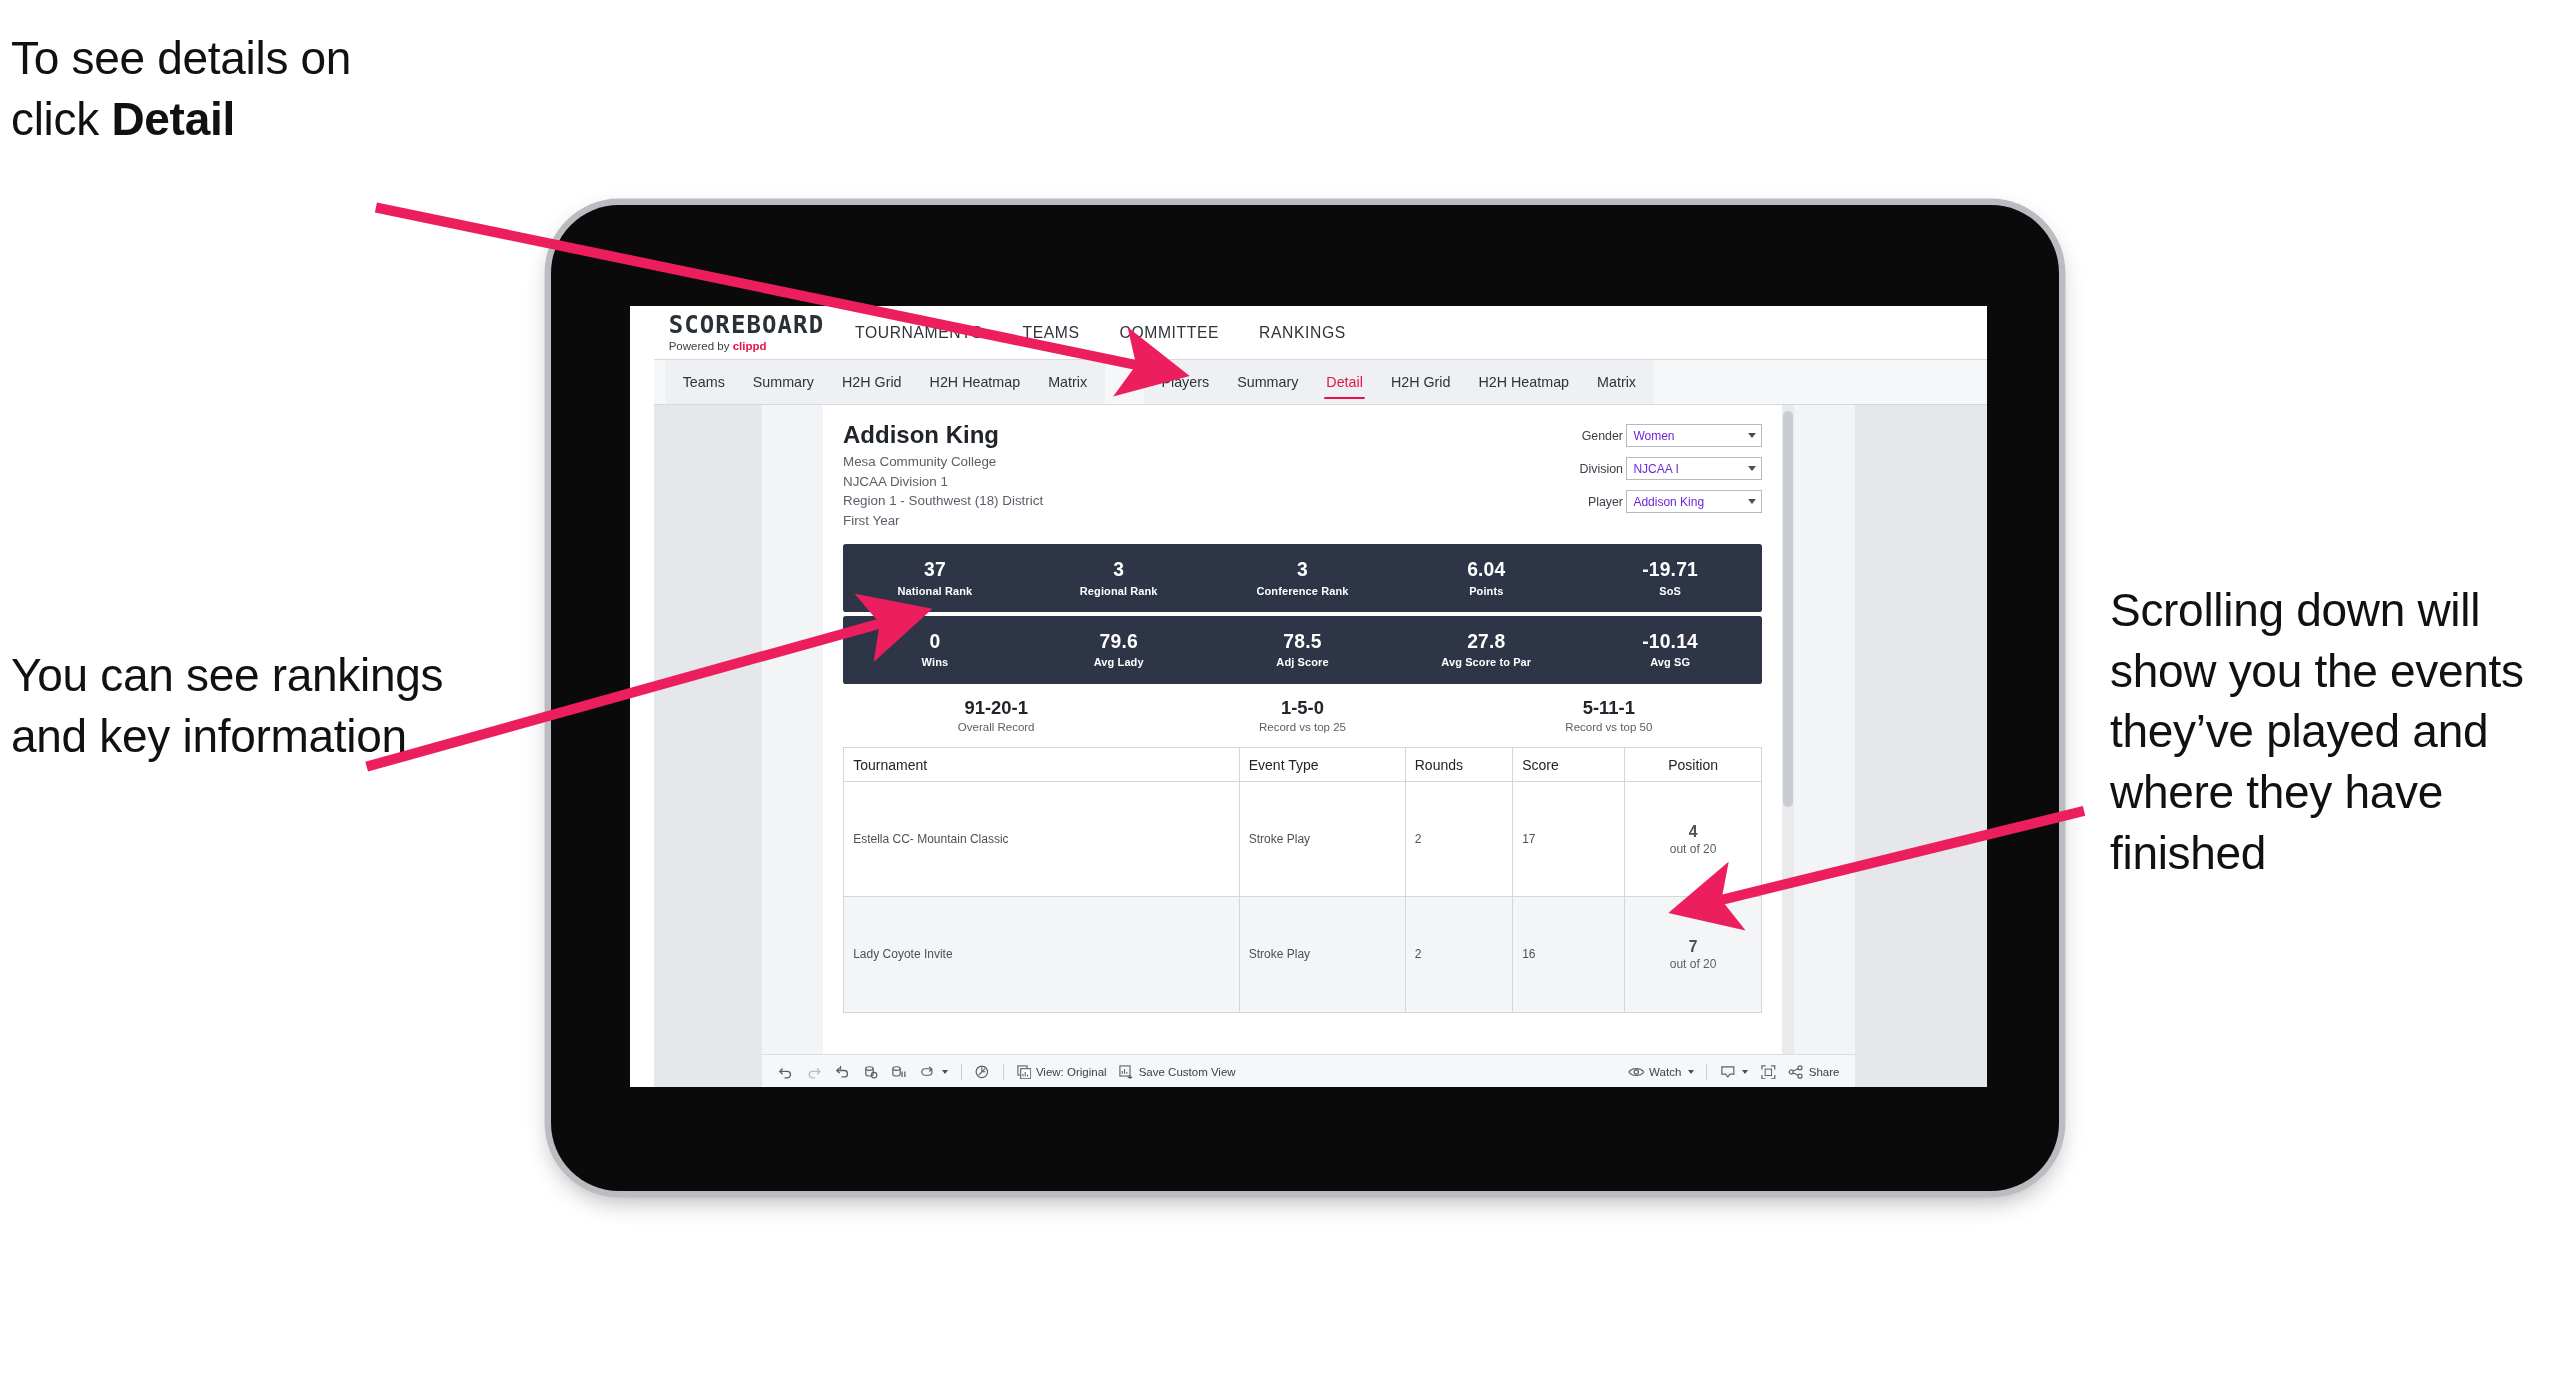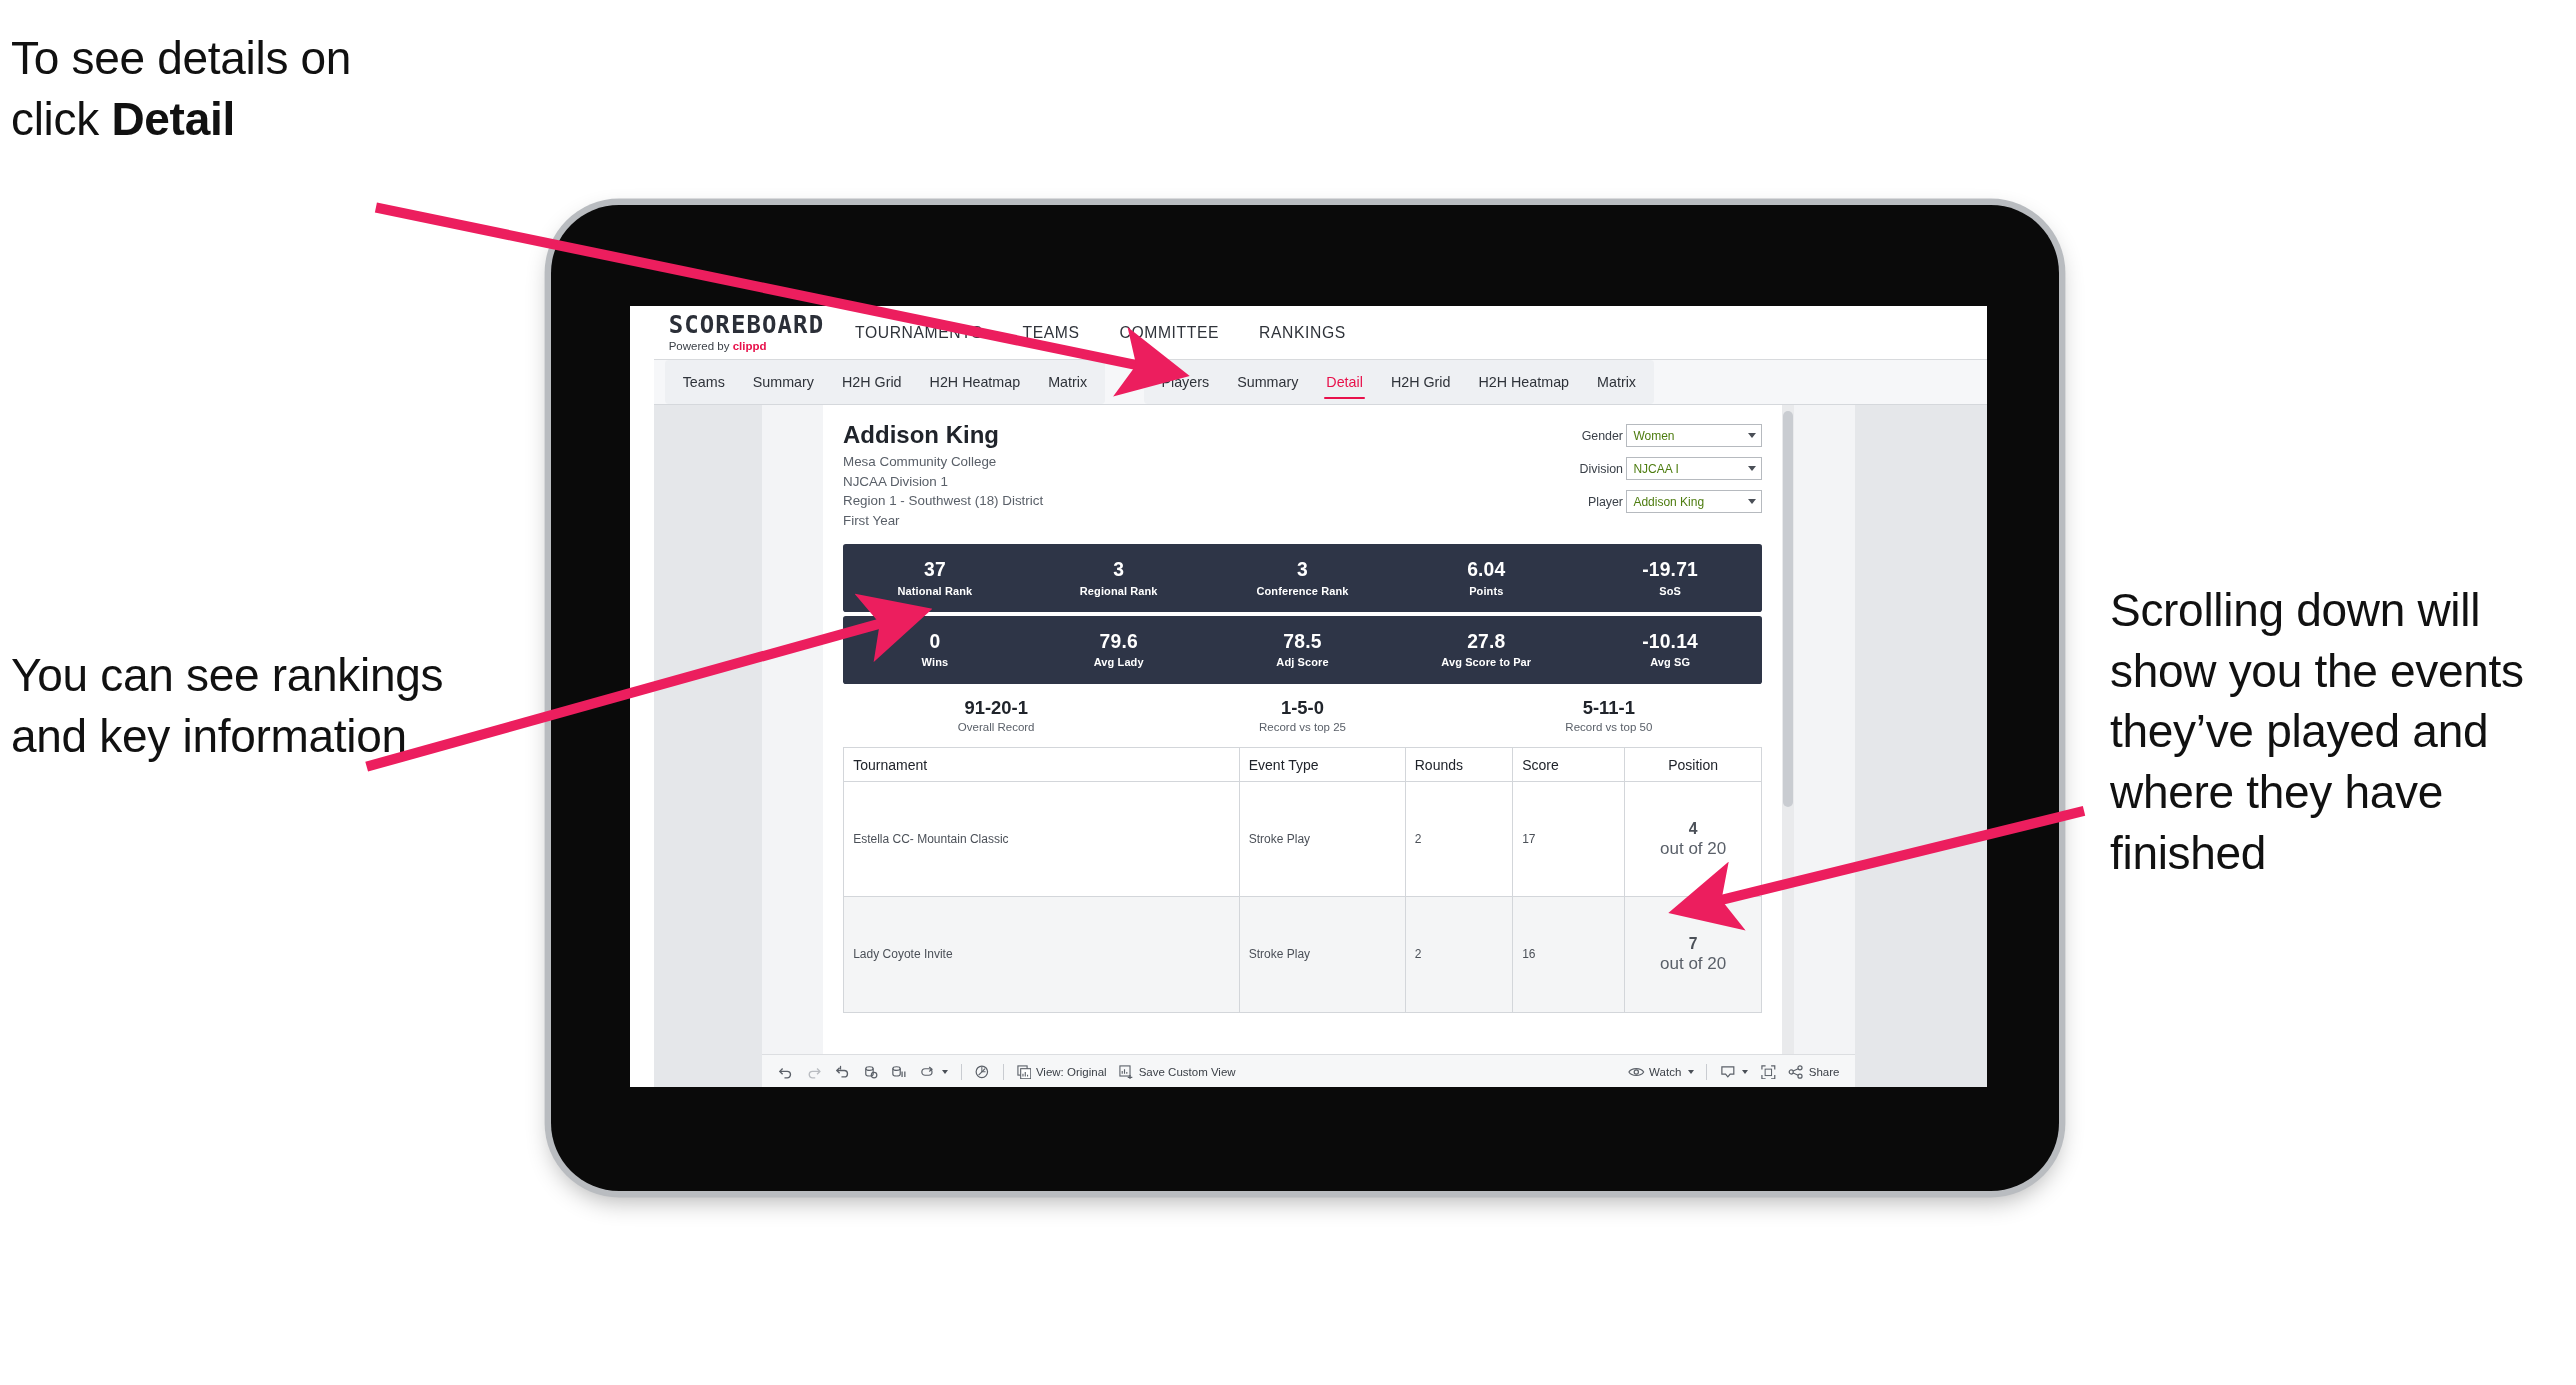--- a/index.html
+++ b/index.html
@@ -61,41 +61,41 @@
 
   .viz{position:absolute;left:0;top:0;right:12px;bottom:0;background:#ffffff;padding:16.6px 20px 0 20px;box-sizing:border-box;}
 
   .headrow{display:flex;justify-content:space-between;align-items:flex-start;}
   .player-name{font-size:24px;font-weight:700;color:#20242b;line-height:1.1;}
   .player-meta{font-size:13.4px;color:#5a6069;line-height:1.48;margin-top:3.7px;}
 
   .filters{display:flex;flex-direction:column;gap:10px;padding-top:2.8px;}
   .filter-row{display:flex;align-items:center;gap:3px;justify-content:flex-end;}
   .filter-label{font-size:12.4px;color:#3b4149;}
-  .filter-select{width:136px;height:23px;border:0.9px solid #b6babf;background:#fff;display:flex;align-items:center;justify-content:space-between;padding:0 5.5px 0 6.4px;box-sizing:border-box;font-size:12px;color:#4d7c0f;}
+  .filter-select{width:136px;height:23px;border:0.9px solid #b6babf;background:#fff;display:flex;align-items:center;justify-content:space-between;padding:0 5.5px 0 6.4px;box-sizing:border-box;font-size:12px;color:#6d28d9;}
   .caret{width:0;height:0;border-left:4.6px solid transparent;border-right:4.6px solid transparent;border-top:5.5px solid #4a4f57;}
 
   .statband{margin-top:13px;background:#2e3547;border-radius:2.8px;height:68px;display:flex;align-items:center;}
   .statband.second{margin-top:3.7px;}
   .stat{flex:1;text-align:center;color:#ffffff;}
   .stat-val{font-size:19.3px;font-weight:700;line-height:1.12;letter-spacing:0.2px;}
   .stat-lbl{font-size:11px;font-weight:600;margin-top:3.7px;letter-spacing:0.1px;}
 
   .recordband{display:flex;margin-top:13px;margin-bottom:14.7px;}
   .rec{flex:1;text-align:center;color:#20242b;}
   .rec-val{font-size:18.4px;font-weight:700;line-height:1.15;}
   .rec-lbl{font-size:11.5px;color:#5a6069;margin-top:2.8px;}
 
   table.evt{width:100%;border-collapse:collapse;table-layout:fixed;}
   table.evt th{border:0.9px solid #d3d6da;font-size:14px;font-weight:400;color:#20242b;text-align:left;padding:8.3px 9.2px;background:#ffffff;}
   table.evt td{border:0.9px solid #d3d6da;font-size:12px;color:#4b5058;padding:9.2px;height:96px;vertical-align:middle;}
   table.evt tr.alt td{background:#f4f5f6;}
   td.pos{text-align:center;color:#20242b;}
   .pos-val{font-size:15.7px;font-weight:700;line-height:1.2;}
-  .pos-sub{font-size:17px;color:#5a6069;margin-top:0;}
+  .pos-sub{font-size:12px;color:#5a6069;margin-top:0;}
 
   .canvas-pad-right{flex:1;background:#e5e7ea;}
 
   
   .toolbar{position:absolute;left:108px;bottom:0;width:1093px;height:35px;background:#f6f7f8;border-top:0.9px solid #dcdee1;display:flex;align-items:center;padding:0 9.2px;box-sizing:border-box;font-size:11.5px;color:#3c4148;}
   .tb{display:flex;align-items:center;gap:4.6px;padding:0 6.4px;height:100%;cursor:pointer;}
   .tb svg{display:block;}
   .sep{width:0.9px;height:15.7px;background:#c9ccd1;margin:0 6.4px;}
   .spacer{flex:1;}
   .mini-caret{width:0;height:0;border-left:3.7px solid transparent;border-right:3.7px solid transparent;border-top:4.6px solid #4a4f57;margin-left:1.8px;}

